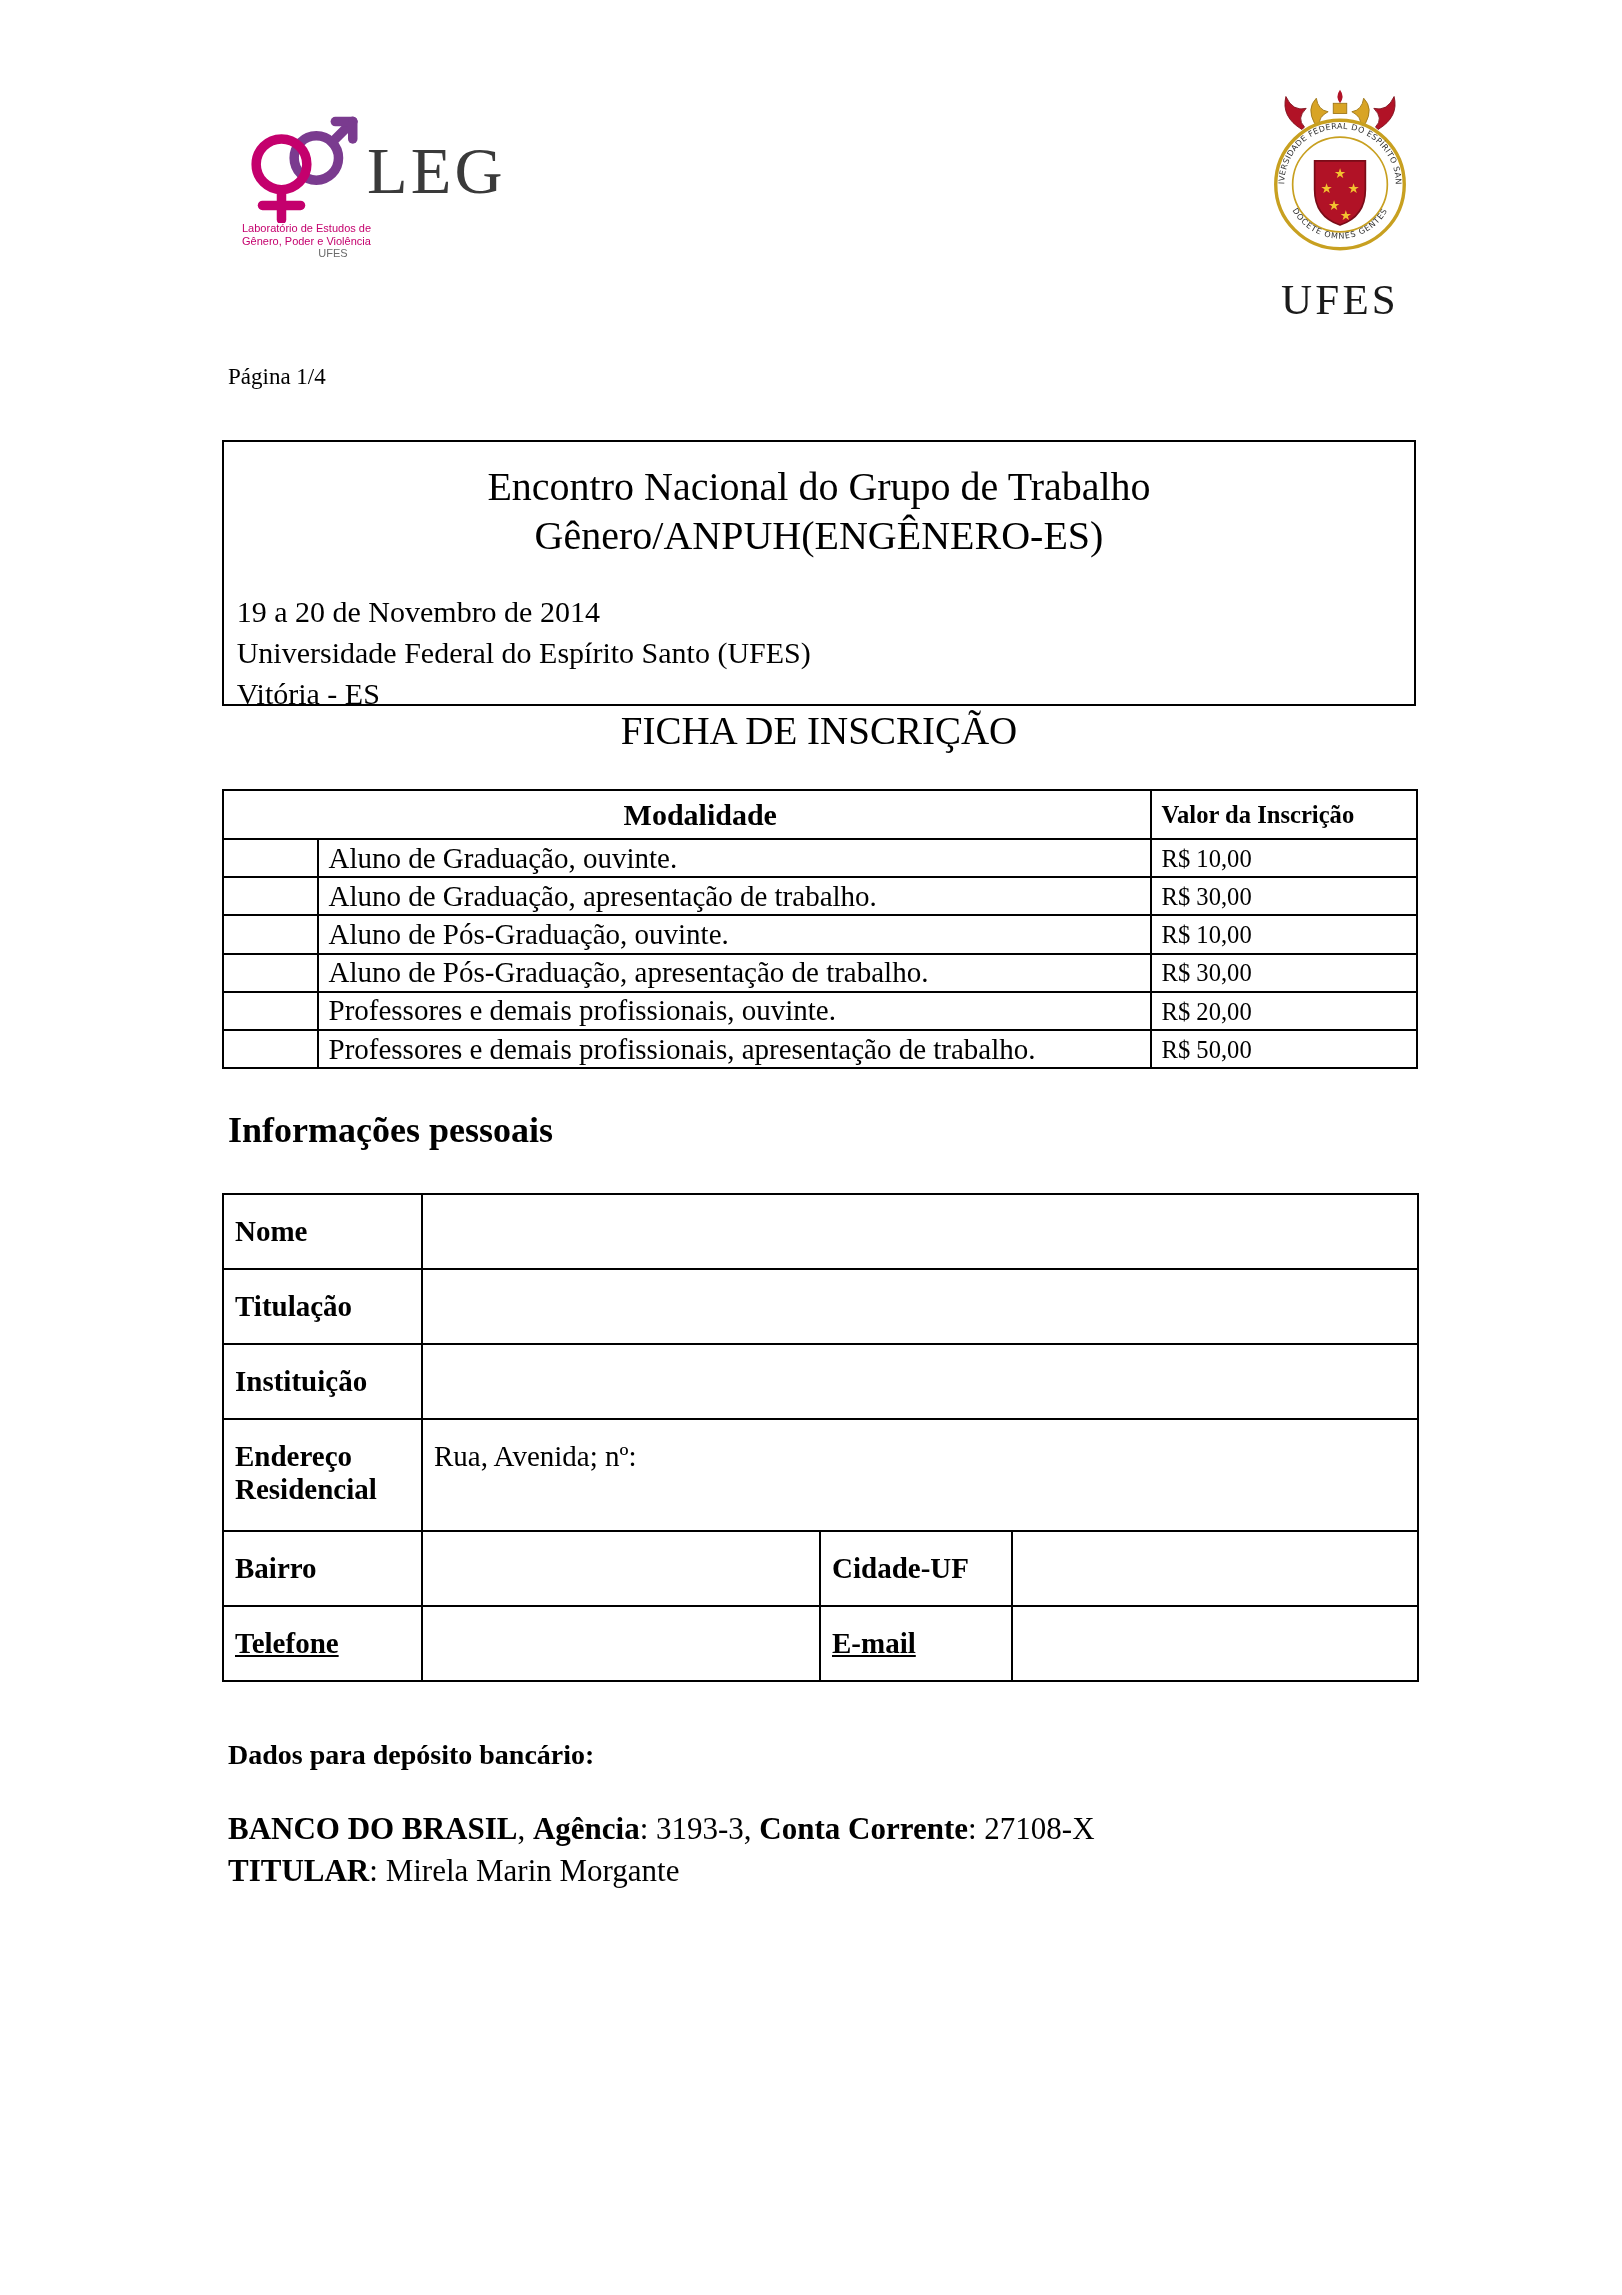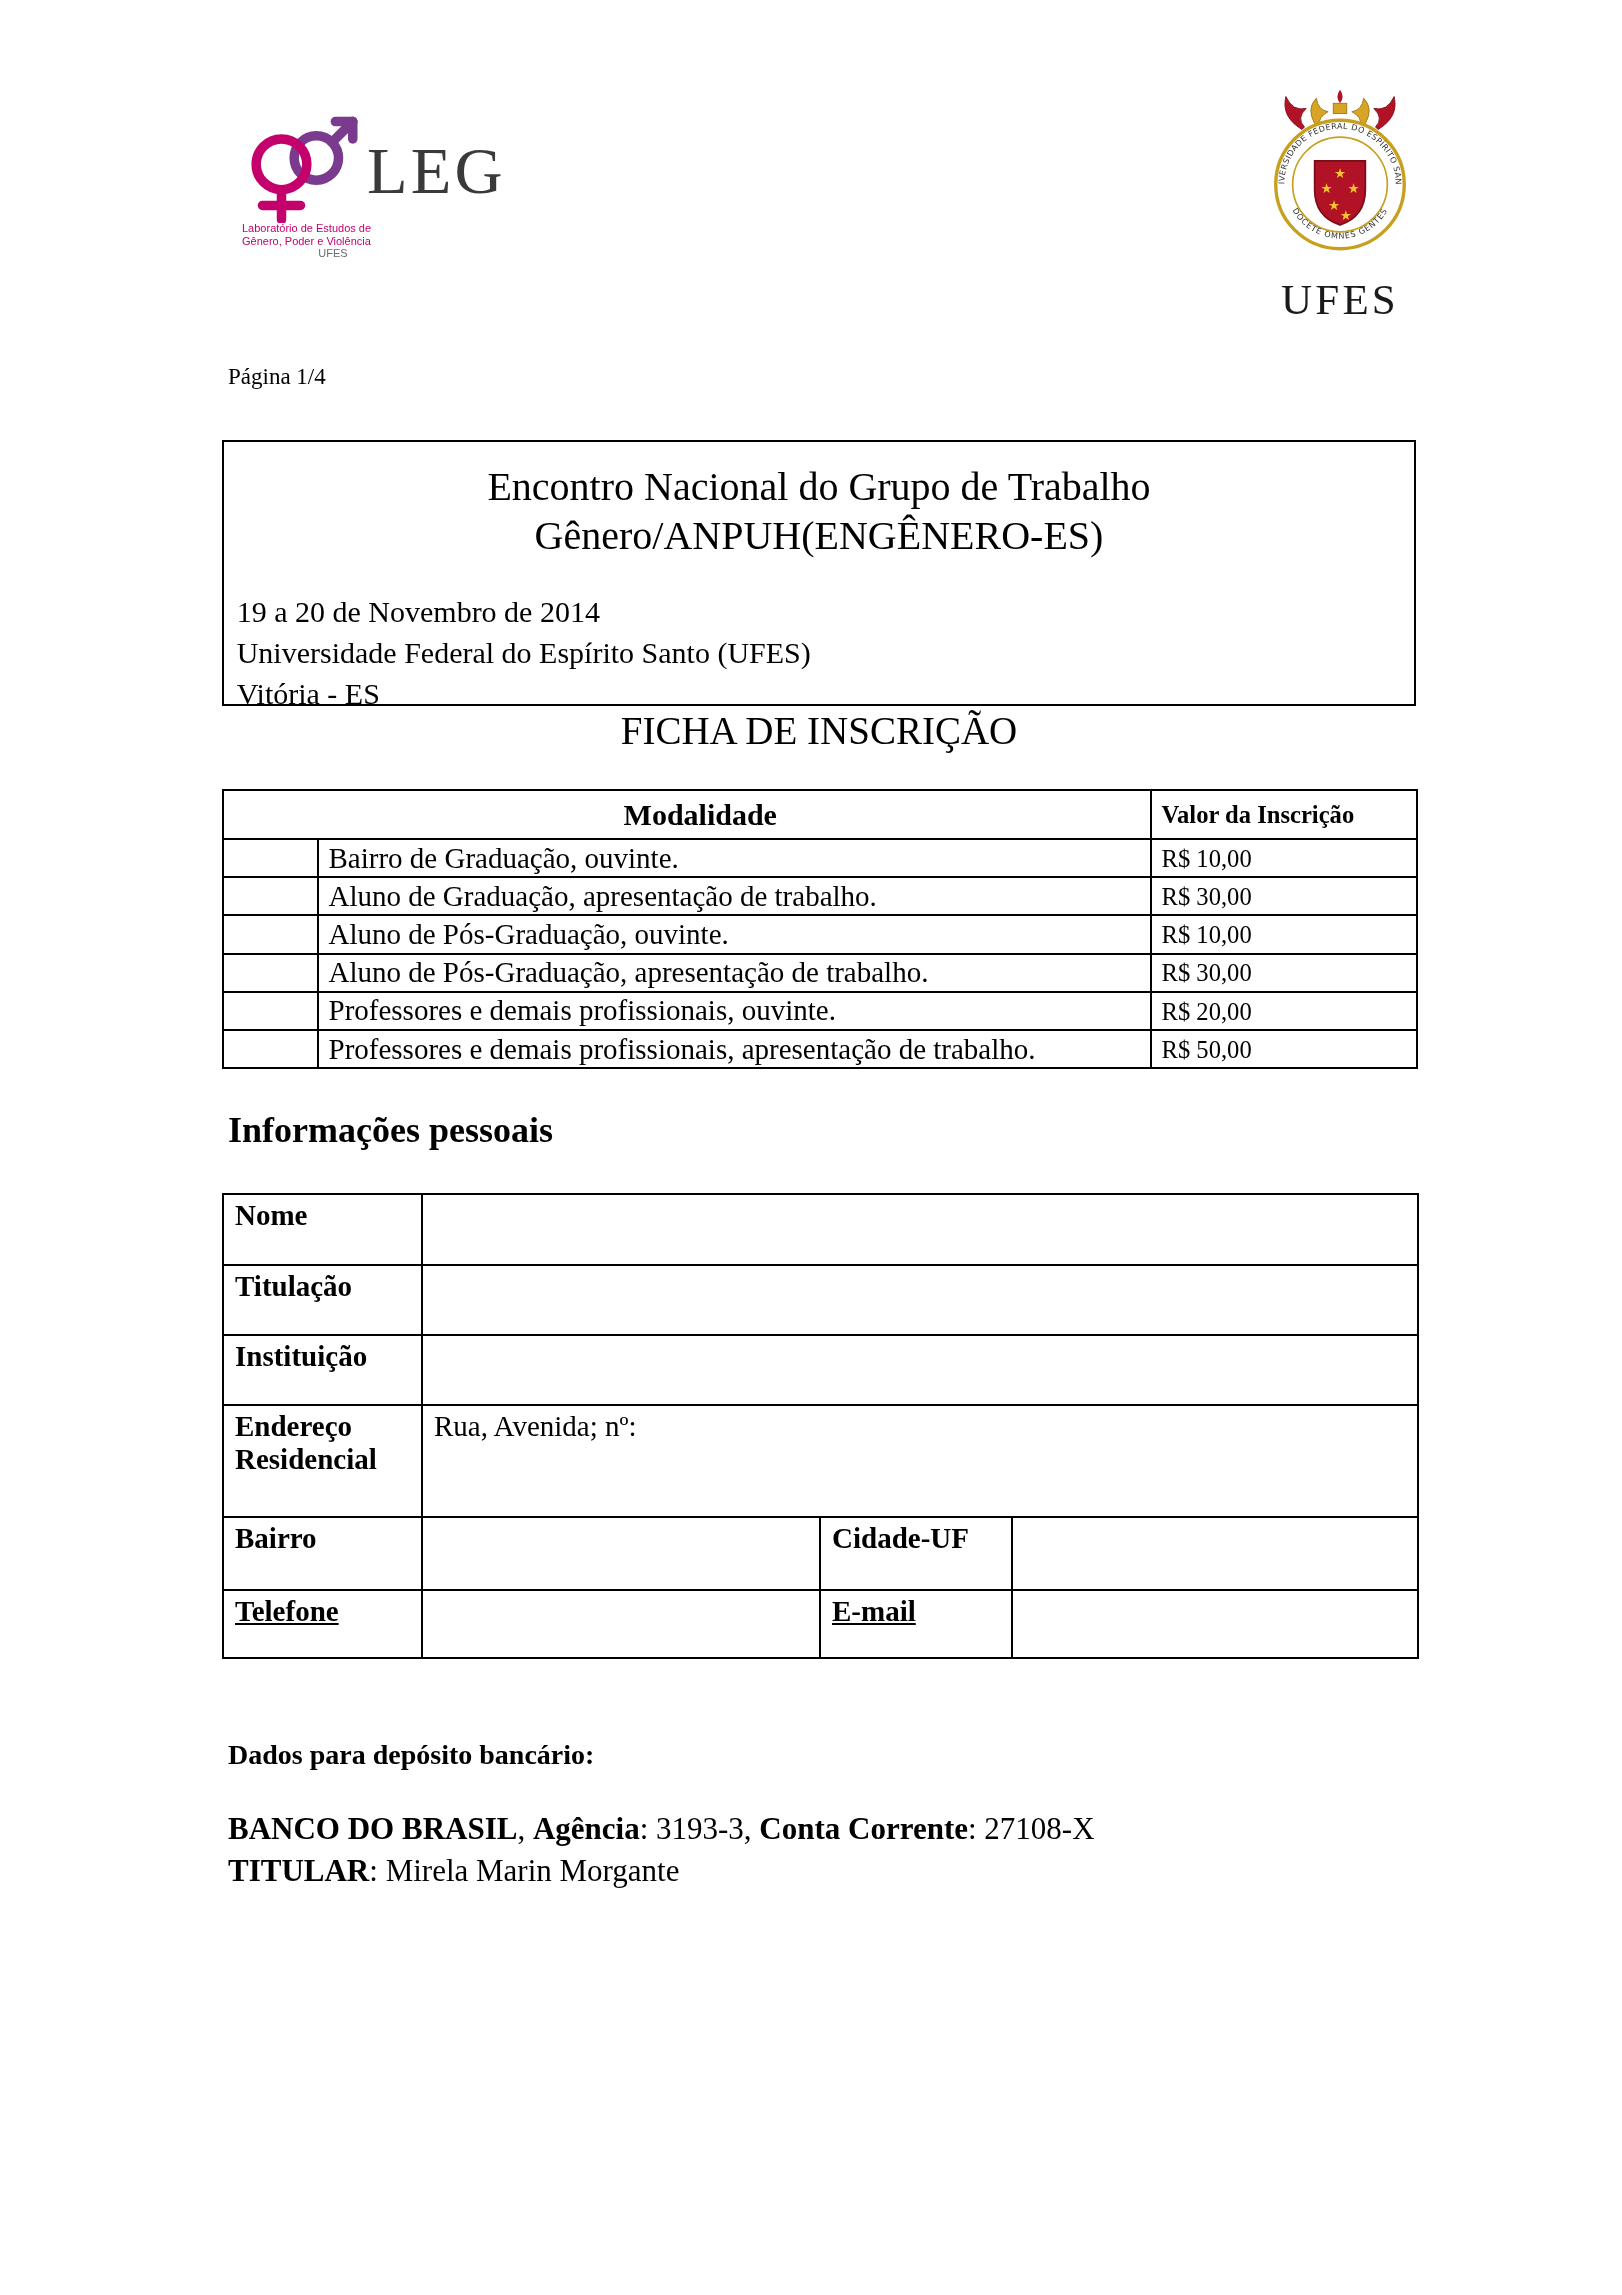--- a/index.html
+++ b/index.html
@@ -50,21 +50,21 @@
   .modalities td.check { height: 38px; }
   .modalities td.mod { font-size: 29px; text-align: left; }
   .modalities td.val { font-size: 24.6px; text-align: left; vertical-align: top; padding-top: 4.8px; }
 
   
   .section-title { position: absolute; left: 228px; top: 1109px; font-size: 36px; font-weight: bold; }
   .personal {
     position: absolute; left: 222px; top: 1193px; width: 1194px;
     table-layout: fixed;
   }
-  .personal td { border: 2.4px solid #000; vertical-align: top; padding: 4px 11px; }
+  .personal td { border: 2.4px solid #000; vertical-align: top; padding: 20px 11px; }
   .personal td.lbl { font-size: 29px; font-weight: bold; }
   .personal td.hint { font-size: 29px; }
   .r-nome  { height: 71px; }
   .r-titulacao { height: 70px; }
   .r-instituicao { height: 70px; }
   .r-endereco { height: 112px; }
   .r-bairro { height: 73px; border-radius: 15px; }
   .r-telefone { height: 68px; text-decoration: underline; }
 
   
@@ -164,21 +164,21 @@
         <col style="width:833px">
         <col style="width:266px">
       </colgroup>
     <tbody>
         <tr>
       <th class="mod-head" colspan="2">Modalidade</th>
       <th class="val-head">Valor da Inscrição</th>
     </tr>
     <tr>
       <td class="check"></td>
-      <td class="mod">Bairro de Graduação, ouvinte.</td>
+      <td class="mod">Aluno de Graduação, ouvinte.</td>
       <td class="val">R$ 10,00</td>
     </tr>
     <tr>
       <td class="check"></td>
       <td class="mod">Aluno de Graduação, apresentação de trabalho.</td>
       <td class="val">R$ 30,00</td>
     </tr>
     <tr>
       <td class="check"></td>
       <td class="mod">Aluno de Pós-Graduação, ouvinte.</td>

